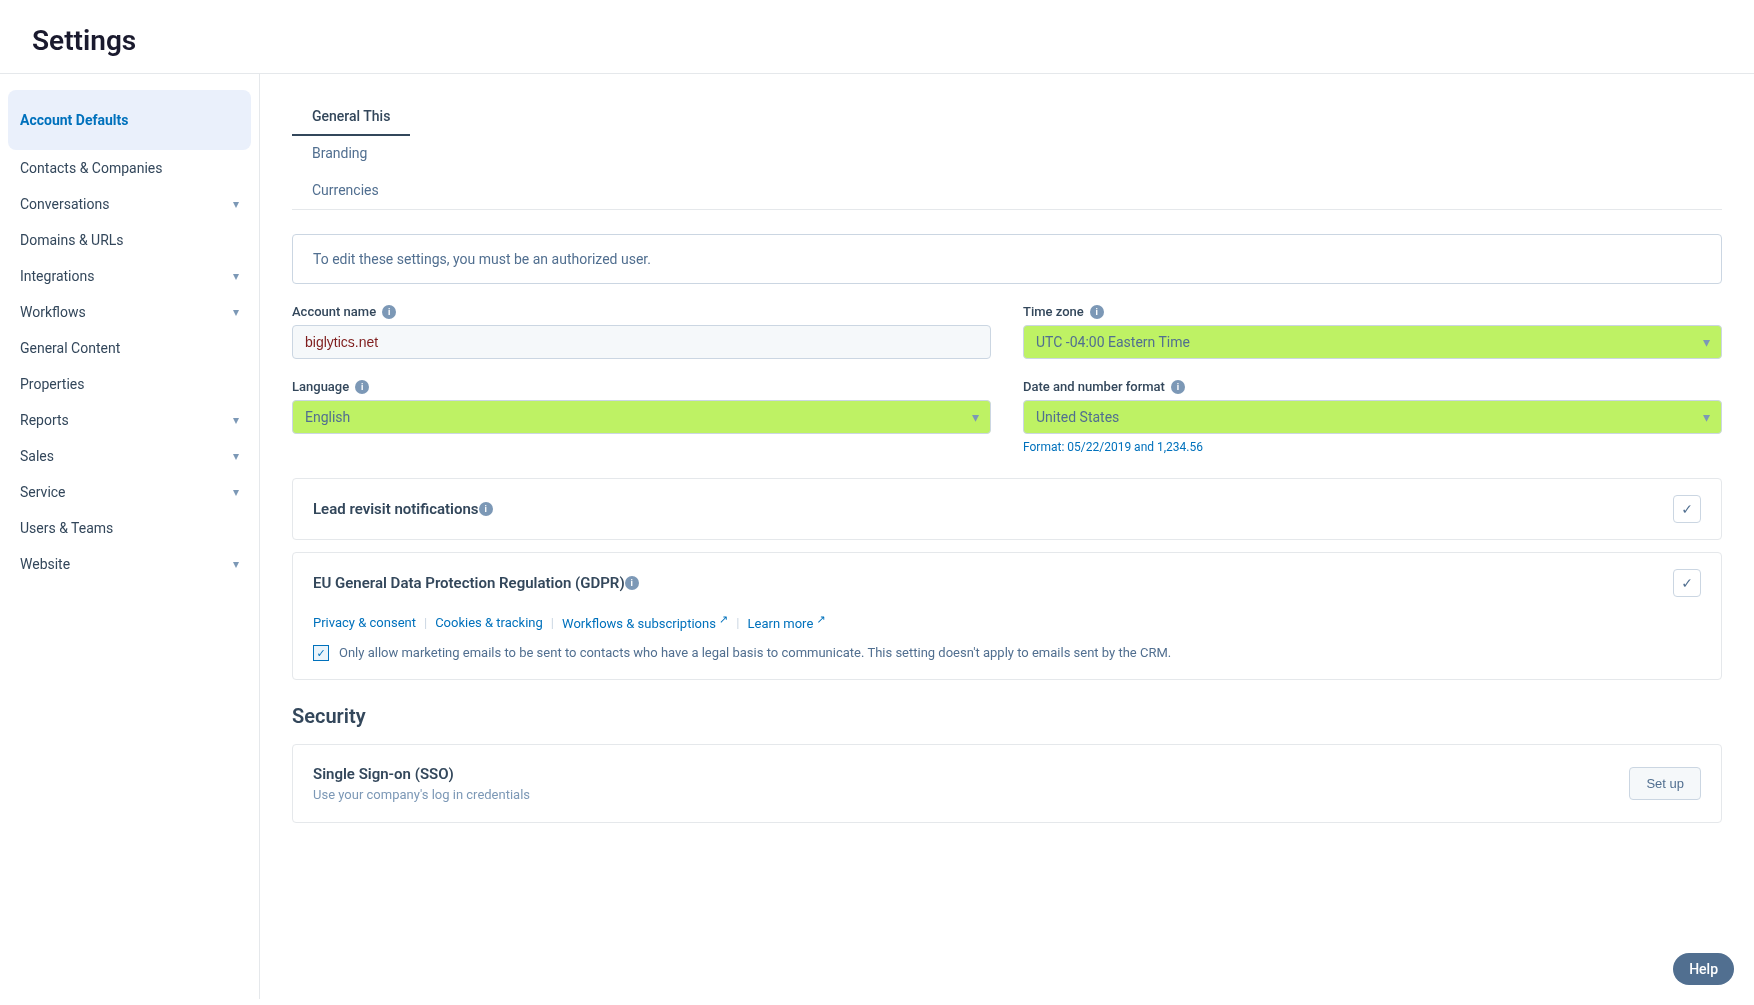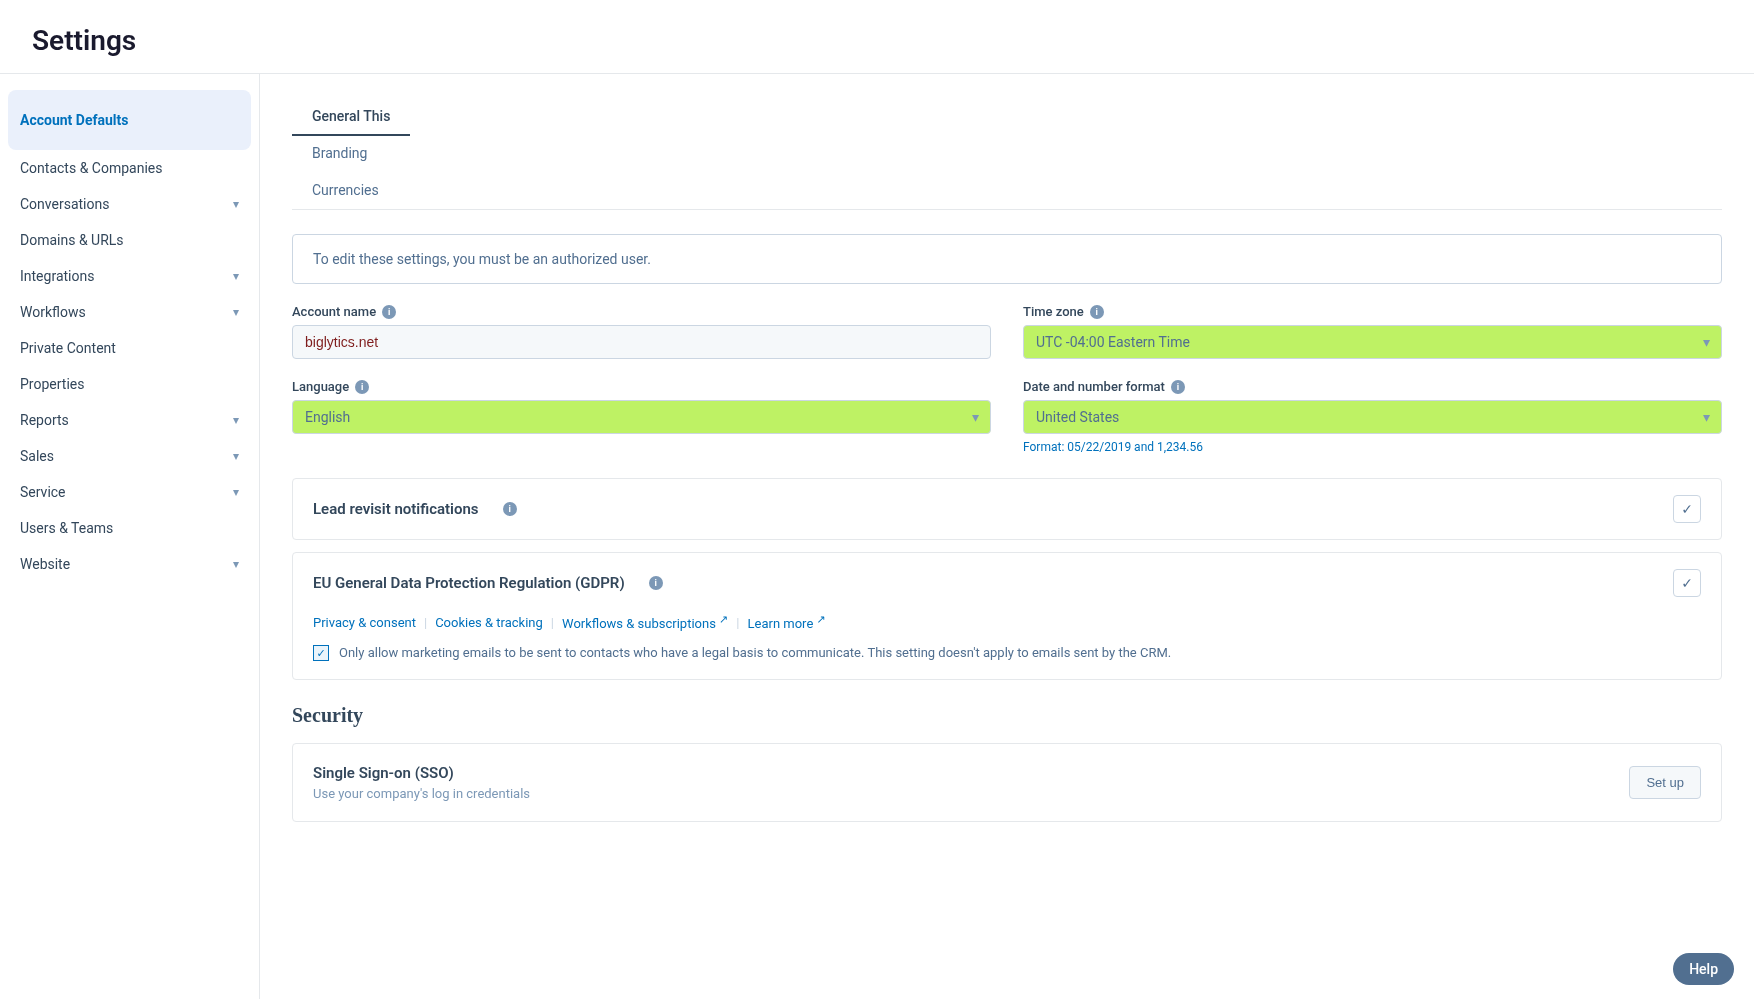--- a/index.html
+++ b/index.html
@@ -35,33 +35,33 @@
     .info-icon { display: inline-flex; align-items: center; justify-content: center; width: 14px; height: 14px; background: #7c98b6; color: white; border-radius: 50%; font-size: 9px; font-weight: bold; cursor: pointer; }
     .form-input { width: 100%; padding: 8px 12px; border: 1px solid #cbd6e2; border-radius: 4px; font-size: 14px; color: #7f1d1d; background: #f5f8fa; }
     .form-select { width: 100%; padding: 8px 12px; border: 1px solid #cbd6e2; border-radius: 4px; font-size: 14px; color: #516f90; background: #bef264; appearance: none; cursor: pointer; display: flex; align-items: center; justify-content: space-between; }
     .select-wrapper { position: relative; }
     .select-wrapper::after { content: '▾'; position: absolute; right: 12px; top: 50%; transform: translateY(-50%); color: #7c98b6; pointer-events: none; }
     .format-hint { font-size: 12px; color: #0071bc; margin-top: 6px; }
 
     
     .collapsible-section { border: 1px solid #e5e8eb; border-radius: 4px; margin-bottom: 12px; }
     .collapsible-header { display: flex; align-items: center; justify-content: space-between; padding: 16px 20px; cursor: pointer; }
-    .collapsible-title { font-size: 15px; font-weight: 600; color: #33475b; display: flex; align-items: center; gap: 24px; }
+    .collapsible-title { font-size: 15px; font-weight: 600; color: #33475b; display: flex; align-items: center; gap: 0; }
     .collapsible-toggle { width: 28px; height: 28px; border: 1px solid #cbd6e2; border-radius: 4px; display: flex; align-items: center; justify-content: center; color: #516f90; cursor: pointer; }
 
     .collapsible-body { padding: 0 20px 16px; }
     .gdpr-links { display: flex; align-items: center; gap: 0; margin-bottom: 12px; font-size: 13px; }
     .gdpr-link { color: #0071bc; cursor: pointer; text-decoration: none; }
     .gdpr-sep { color: #cbd6e2; margin: 0 8px; }
     .gdpr-checkbox-row { display: flex; align-items: flex-start; gap: 10px; }
     .gdpr-checkbox { width: 16px; height: 16px; border: 1px solid #0071bc; display: flex; align-items: center; justify-content: center; margin-top: 2px; flex-shrink: 0; color: #0071bc; font-size: 11px; background: #eaf4fb; }
     .gdpr-text { font-size: 13px; color: #516f90; line-height: 1.5; }
 
     
-    .section-title { font-size: 20px; font-weight: 600; color: #33475b; margin-bottom: 16px; font-family: Liberation Serif, serif; }
+    .section-title { font-size: 20px; font-weight: 600; color: #33475b; margin-bottom: 16px; }
     .sso-box { border: 1px solid #e5e8eb; border-radius: 4px; padding: 20px; display: flex; align-items: center; justify-content: space-between; }
     .sso-info { }
     .sso-title { font-size: 15px; font-weight: 600; color: #33475b; margin-bottom: 4px; }
     .sso-desc { font-size: 13px; color: #7c98b6; }
     .setup-btn { padding: 8px 16px; border: 1px solid #cbd6e2; border-radius: 4px; background: #f5f8fa; color: #516f90; cursor: pointer; font-size: 13px; }
 
     
     .help-btn { position: fixed; bottom: 20px; right: 20px; background: #516f90; color: white; border-radius: 20px; padding: 8px 16px; font-size: 14px; font-weight: 500; cursor: pointer; }
 
     .external-icon { font-size: 11px; vertical-align: super; }
@@ -93,21 +93,21 @@
         </div>
         <div class="sidebar-item">
           <span>Integrations</span>
           <span class="chevron">▾</span>
         </div>
         <div class="sidebar-item">
           <span>Workflows</span>
           <span class="chevron">▾</span>
         </div>
         <div class="sidebar-item">
-          <span>Private Content</span>
+          <span>General Content</span>
         </div>
         <div class="sidebar-item">
           <span>Properties</span>
         </div>
         <div class="sidebar-item">
           <span>Reports</span>
           <span class="chevron">▾</span>
         </div>
         <div class="sidebar-item">
           <span>Sales</span>

